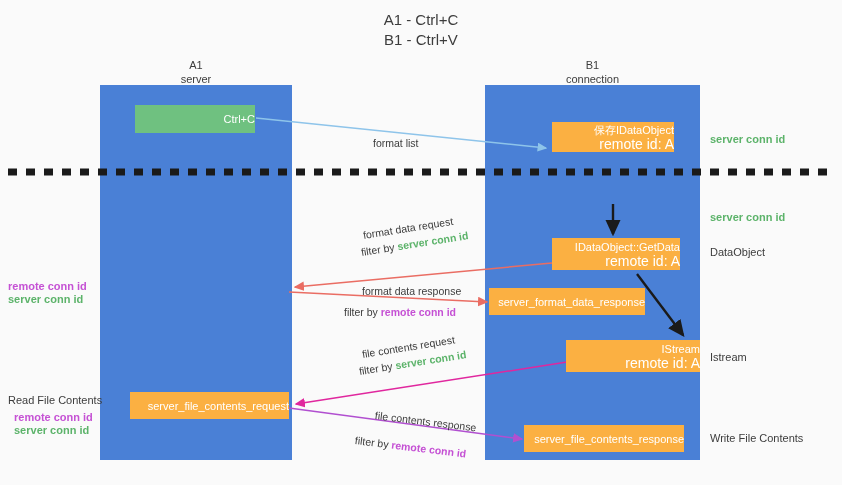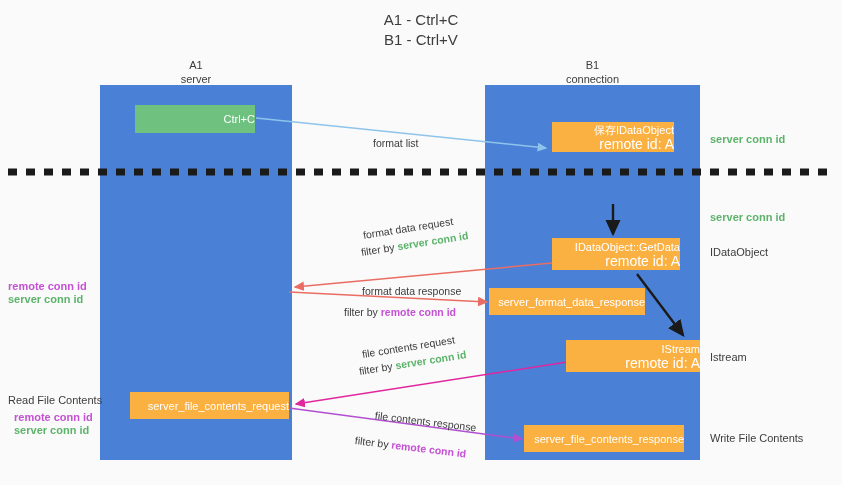--- a/index.html
+++ b/index.html
@@ -171,17 +171,17 @@
 
   <div class="ann purple" style="left:8px;top:279px;">remote conn id</div>
   <div class="ann green" style="left:8px;top:292px;">server conn id</div>
 
   <div class="ann dark" style="left:8px;top:393px;">Read File Contents</div>
   <div class="ann purple" style="left:14px;top:410px;">remote conn id</div>
   <div class="ann green" style="left:14px;top:423px;">server conn id</div>
 
   <div class="ann green" style="left:710px;top:132px;">server conn id</div>
   <div class="ann green" style="left:710px;top:210px;">server conn id</div>
-  <div class="ann right" style="left:710px;top:245px;">IDataObject</div>
+  <div class="ann right" style="left:710px;top:245px;">DataObject</div>
   <div class="ann right" style="left:710px;top:350px;">Istream</div>
   <div class="ann right" style="left:710px;top:431px;">Write File Contents</div>
 
 </div>
 
 </body></html>

